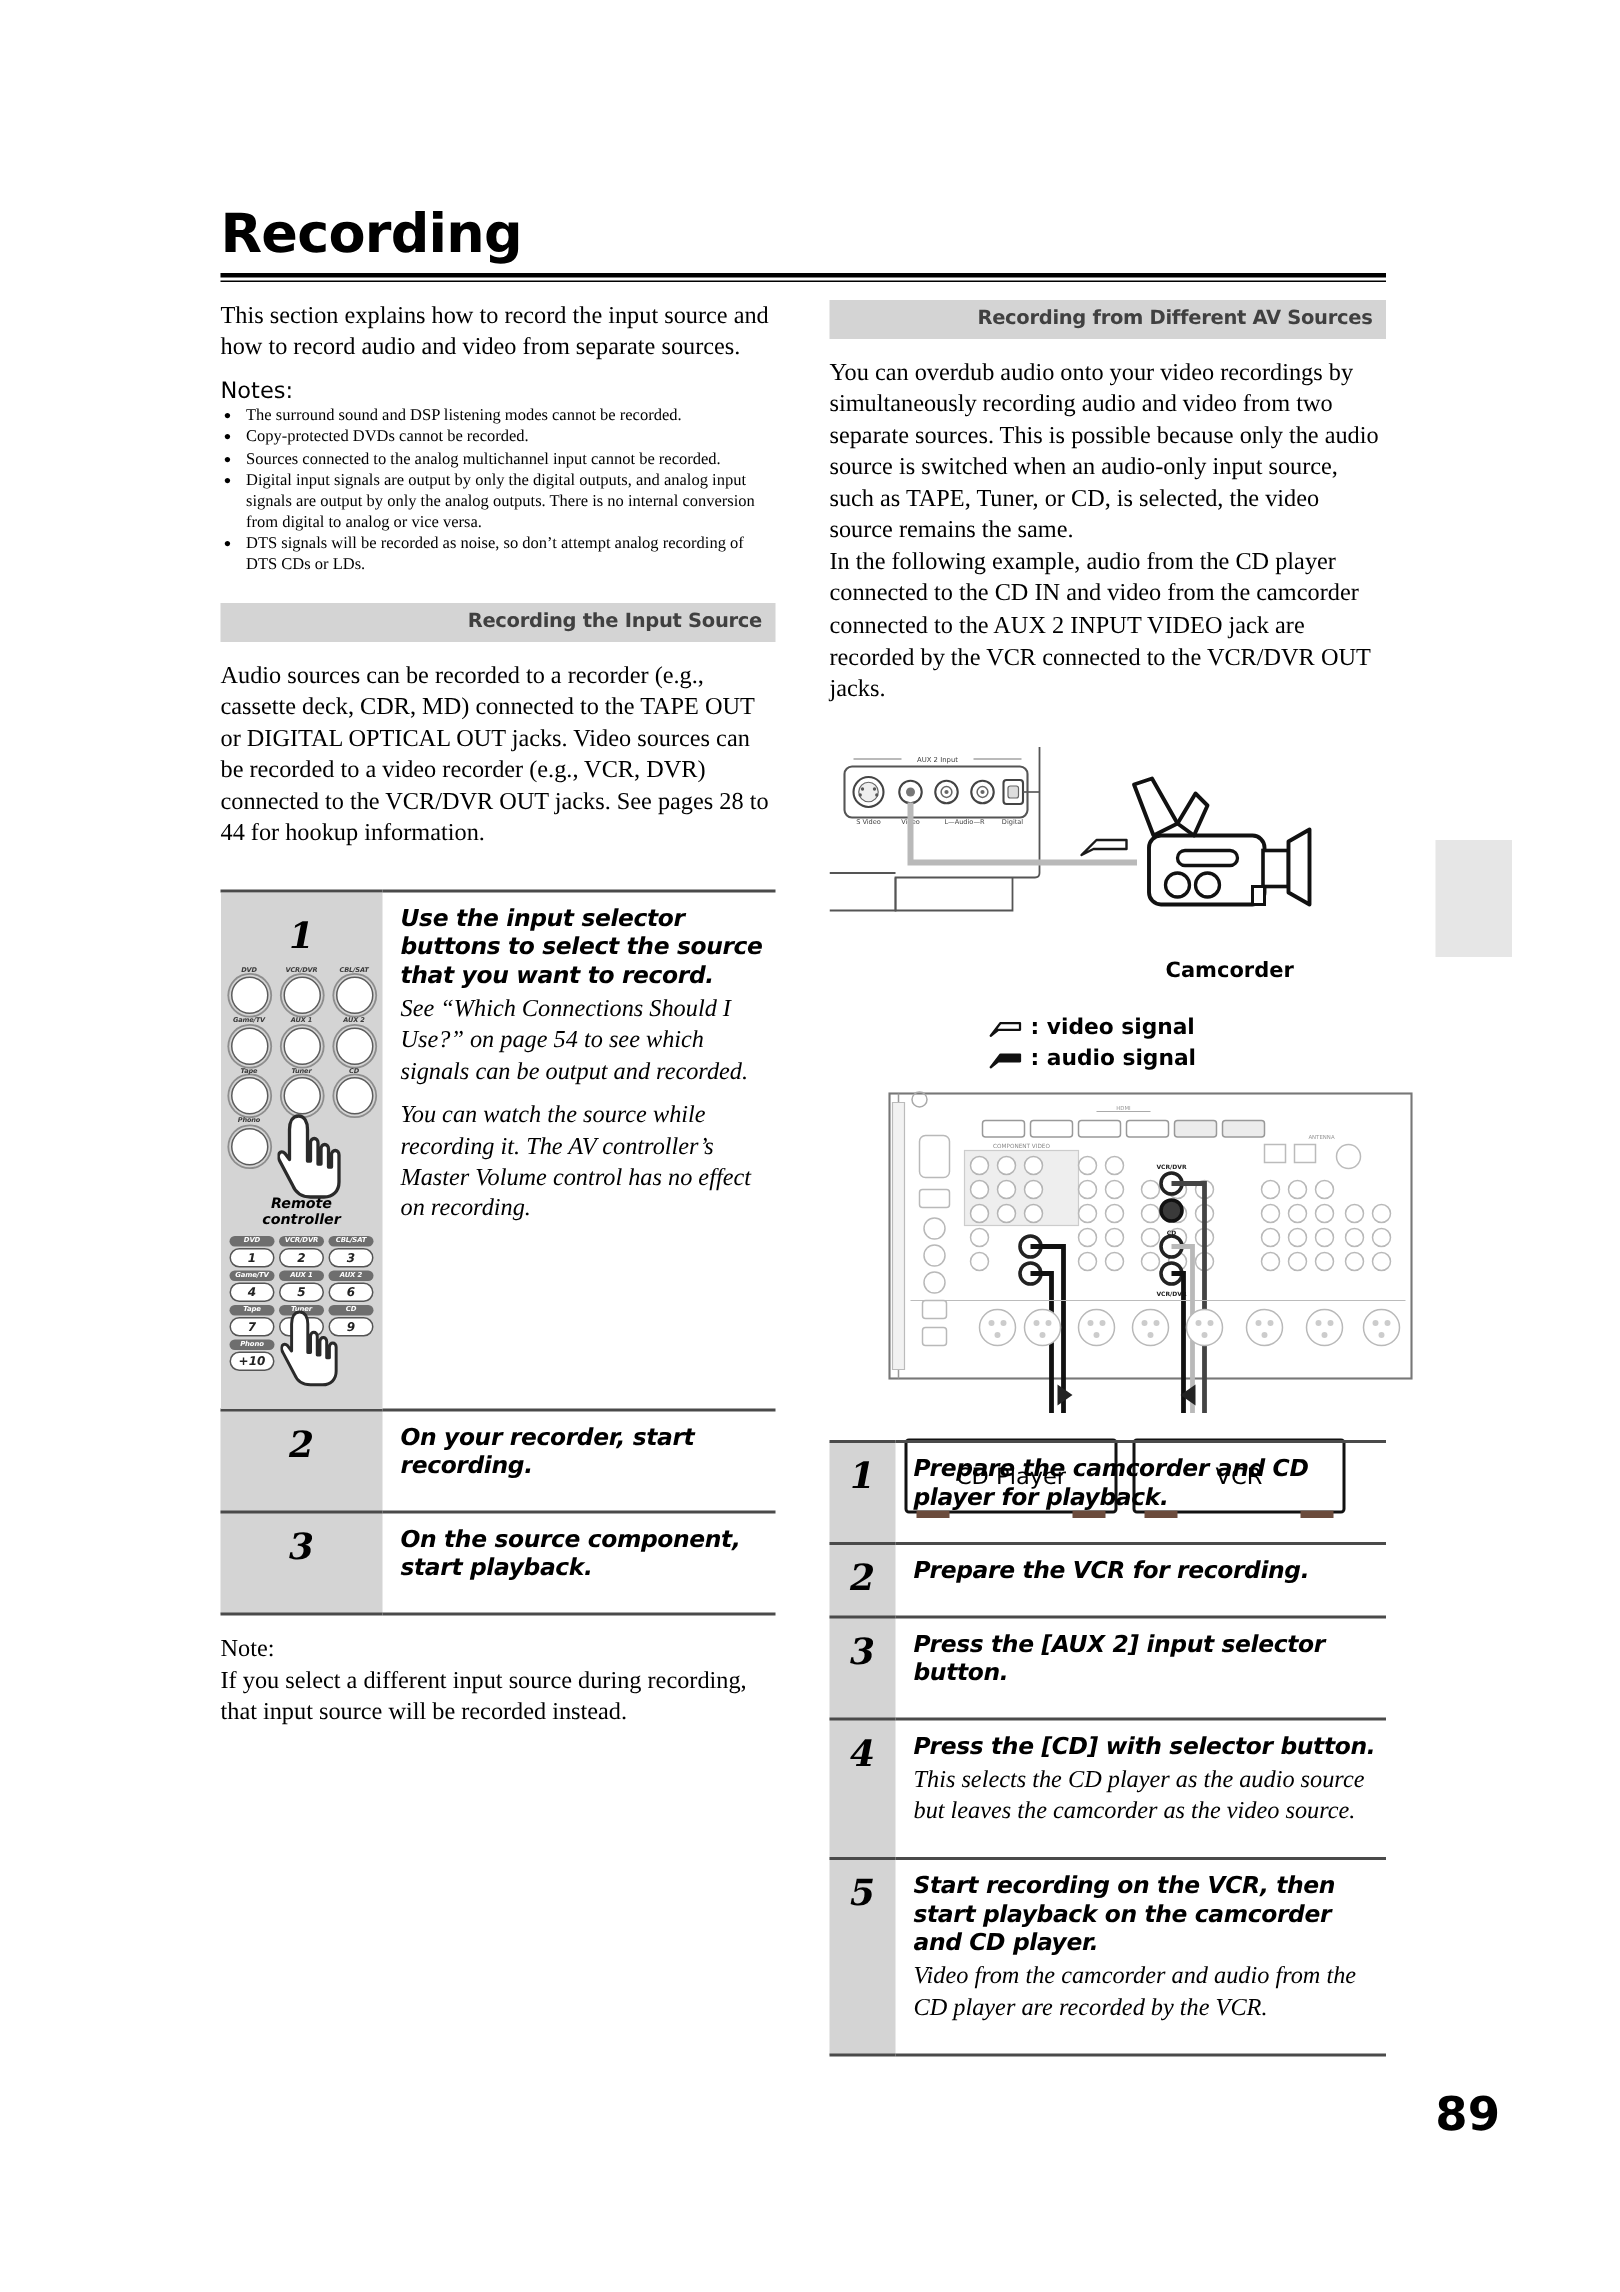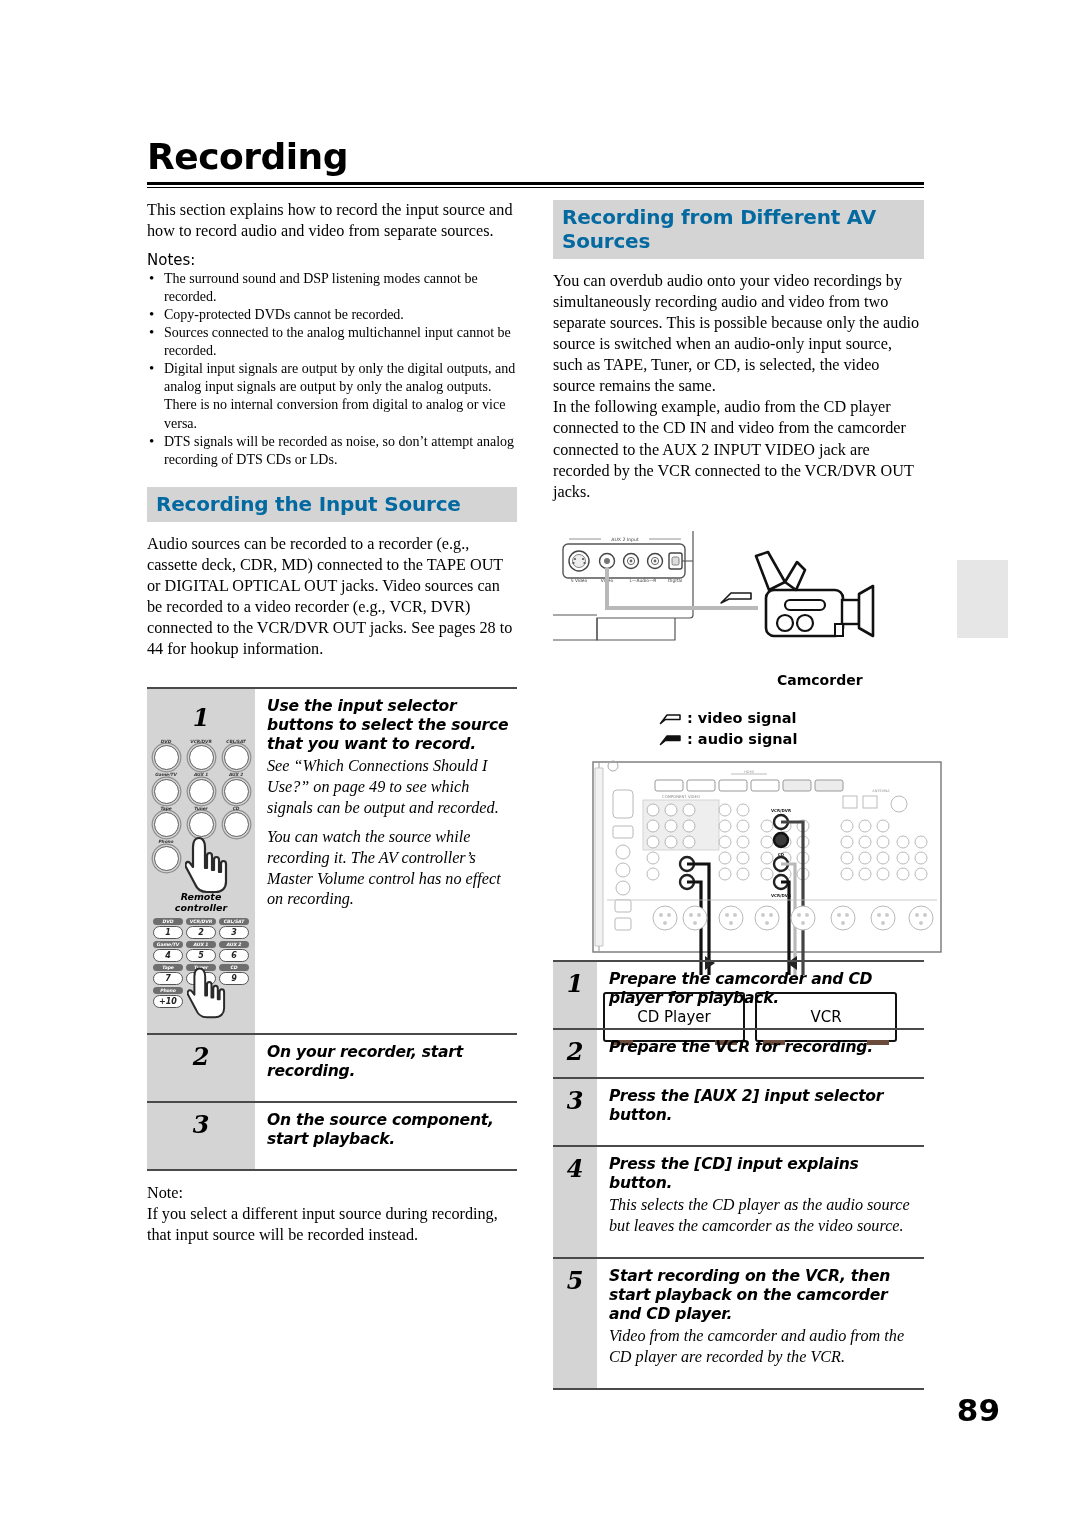--- a/index.html
+++ b/index.html
@@ -33,32 +33,32 @@
 
   p.body { font-size: 16.2px; line-height: 1.30; text-align: left; margin-bottom: 9px; }
   p.body.tight { margin-bottom: 0; }
 
   .notes-label {
     font-family: "DejaVu Sans", sans-serif; font-size: 15px; font-weight: normal;
     margin-bottom: 1px; margin-top: 4px;
   }
   ul.notes { list-style: none; }
   ul.notes li {
-    position: relative; padding-left: 17px; font-size: 14px;
+    position: relative; padding-left: 17px; font-size: 11px;
     line-height: 1.29; margin-bottom: 0px; text-align: left;
   }
   ul.notes li:before {
     content: "\2022"; position: absolute; left: 2px; top: -1px; font-size: 15px;
   }
 
   
   .section-bar {
     background: #d4d4d4; padding: 5px 9px 6px 9px;
     font-family: "DejaVu Sans", sans-serif; font-weight: bold;
-    font-size: 20px; letter-spacing: -0.2px; color: #0369a1;
+    font-size: 13px; letter-spacing: -0.2px; color: #404040; text-align: right;
   }
   .gap-s { height: 12px; }
   .gap-m { height: 18px; }
 
   
   .steps { width: 100%; border-collapse: collapse; }
   .steps .rowtop { border-top: 2px solid #4a4a4a; }
   .steps .rowbot { border-bottom: 2px solid #4a4a4a; }
   .steps td.num {
     background: #d4d4d4; width: 44px; vertical-align: top;
@@ -298,21 +298,21 @@
                   <svg viewBox="0 0 44 60">
                     <path d="M14 4 C10 4 8 8 8 13 L8 33 L5 29 C2 26 -1 30 1.5 34 L10 50 C12 55 16 58 22 58 L31 58 C37 58 41 54 41 48 L41 30 C41 26 36 26 36 30 L36 38 L34 38 L34 26 C34 22 29 22 29 26 L29 36 L27 36 L27 22 C27 18 22 18 22 22 L22 34 L20 34 L20 13 C20 8 18 4 14 4 Z" fill="#ffffff" stroke="#2a2a2a" stroke-width="2.2" stroke-linejoin="round"></path>
                   </svg>
                 </div>
               </div>
             </div>
           </div>
         </td>
         <td class="txt">
           <div class="step-head">Use the input selector buttons to select the source that you want to record.</div>
-          <div class="step-body">See “Which Connections Should I Use?” on page 49 to see which signals can be output and recorded.</div>
+          <div class="step-body">See “Which Connections Should I Use?” on page 54 to see which signals can be output and recorded.</div>
           <div class="step-body spaced">You can watch the source while recording it. The AV controller’s Master Volume control has no effect on recording.</div>
         </td>
       </tr>
 
       <tr class="rowtop">
         <td class="num wide">2</td>
         <td class="txt">
           <div class="step-head">On your recorder, start recording.</div>
         </td>
       </tr>
@@ -600,21 +600,21 @@
       </tr>
       <tr class="rowtop">
         <td class="num">3</td>
         <td class="txt">
           <div class="step-head">Press the [AUX 2] input selector button.</div>
         </td>
       </tr>
       <tr class="rowtop">
         <td class="num">4</td>
         <td class="txt">
-          <div class="step-head">Press the [CD] input explains button.</div>
+          <div class="step-head">Press the [CD] with selector button.</div>
           <div class="step-body">This selects the CD player as the audio source but leaves the camcorder as the video source.</div>
         </td>
       </tr>
       <tr class="rowtop rowbot">
         <td class="num">5</td>
         <td class="txt">
           <div class="step-head">Start recording on the VCR, then start playback on the camcorder and CD player.</div>
           <div class="step-body">Video from the camcorder and audio from the CD player are recorded by the VCR.</div>
         </td>
       </tr>

